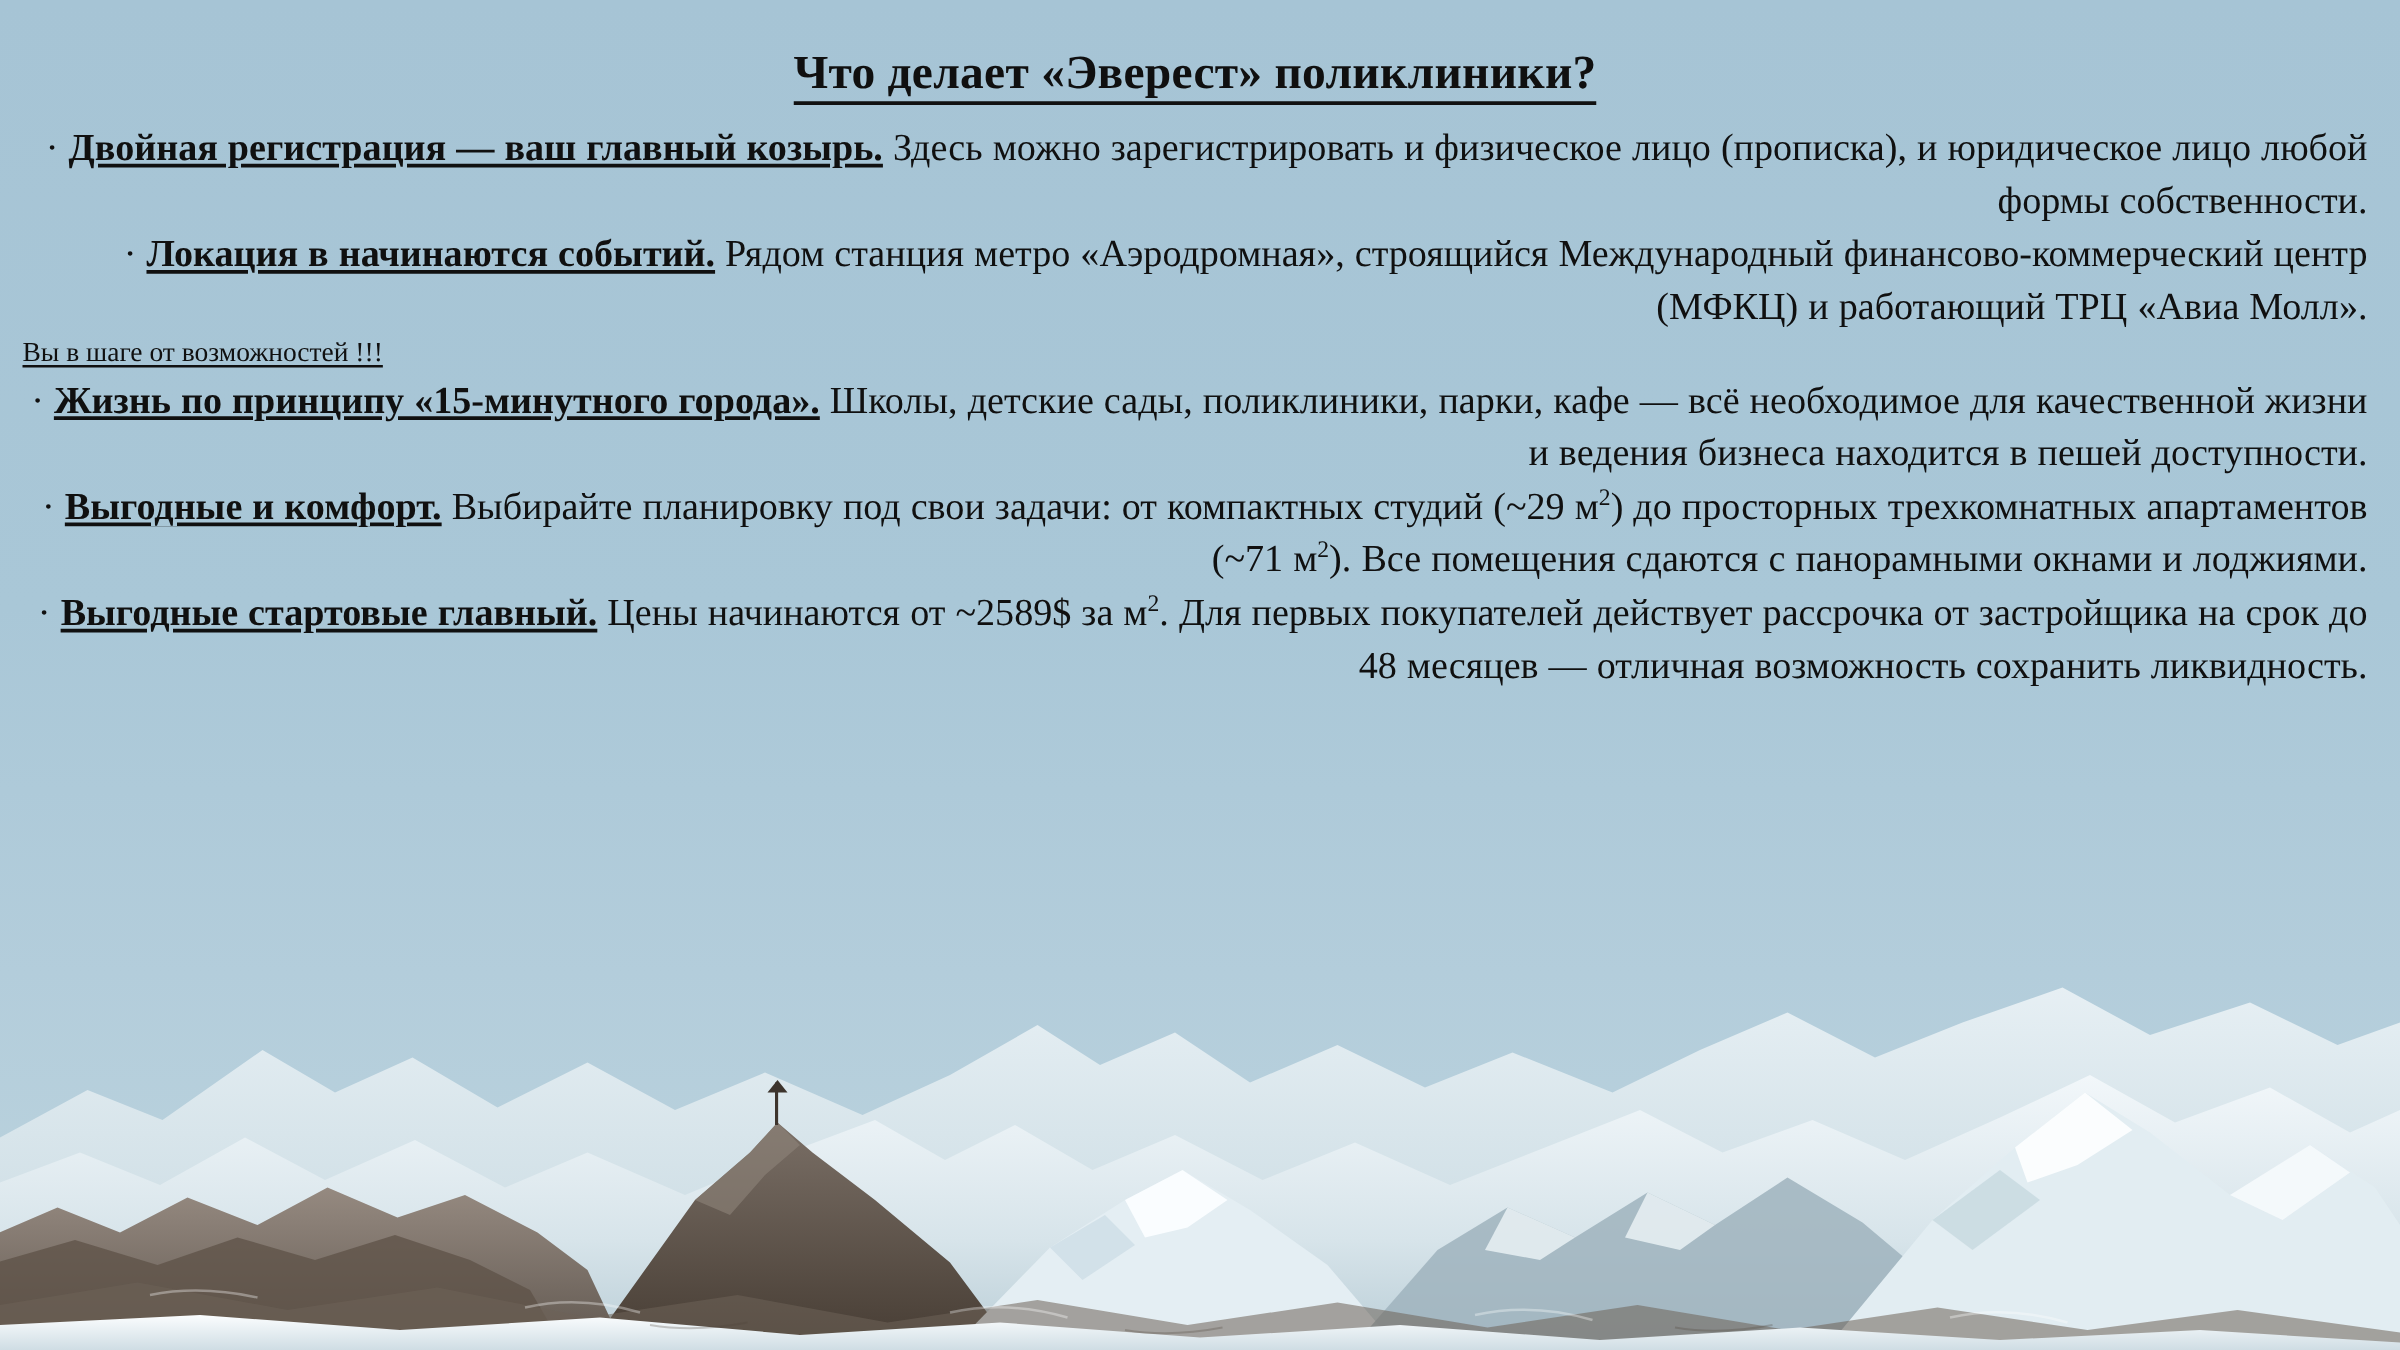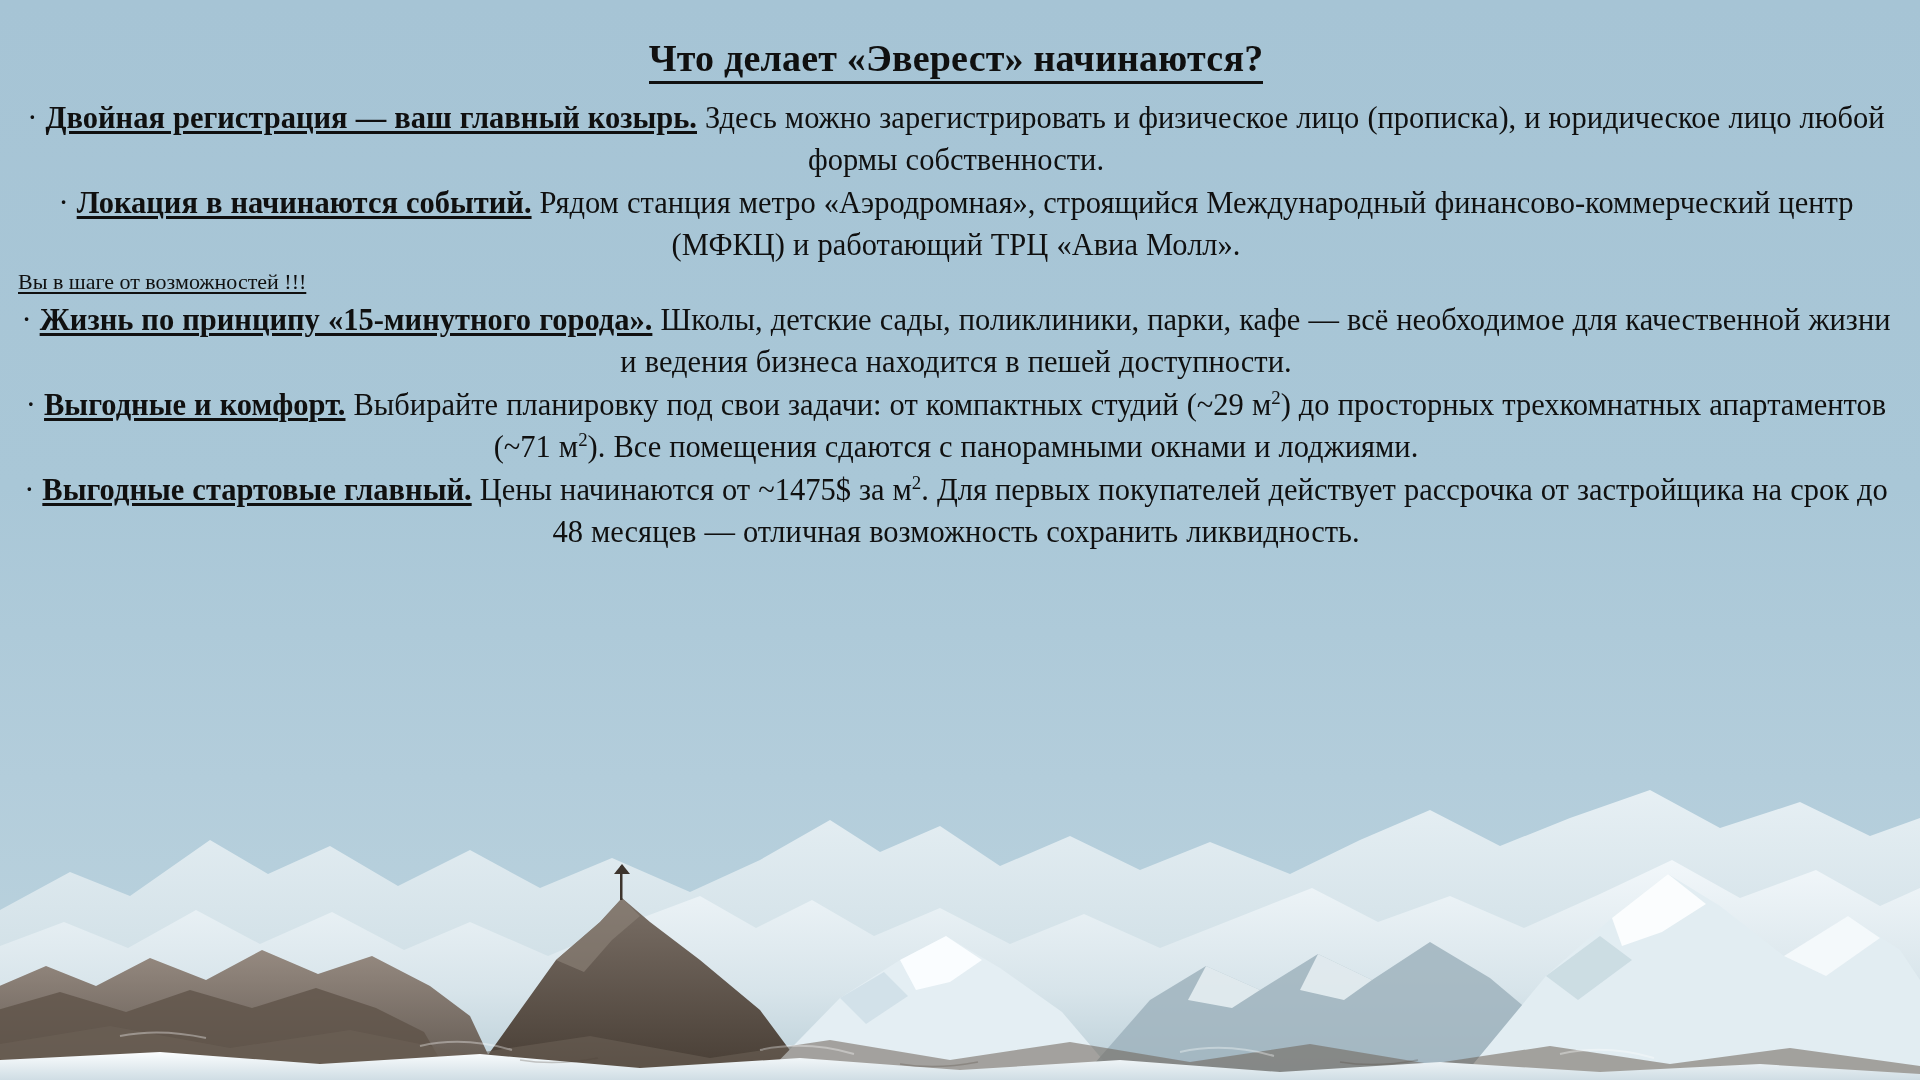--- a/index.html
+++ b/index.html
@@ -53,21 +53,21 @@
   #page-title .tx {
     border-bottom:3px solid #111;
     padding-bottom:2px;
   }
 
   .bullet {
     font-size:30.5px;
     line-height:1.38;
     text-indent:0;
     margin:0 0 1px 0;
-    text-align:center;
+    text-align:right;
     word-spacing:.4px;
   }
   .bullet .marker { font-weight:normal; }
 
   .lead {
     font-weight:bold;
     text-decoration:underline;
     text-decoration-thickness:2.5px;
     text-underline-offset:3px;
   }
@@ -158,21 +158,21 @@
       <path d="M520,400 q36,6 78,-2"></path>
       <path d="M900,404 q36,6 78,-2"></path>
       <path d="M1340,402 q36,6 78,-2"></path>
     </g>
   </svg>
 </div>
 
 <div id="content">
 
   <h1 id="page-title">
-    <span class="tx">Что делает «Эверест» начинаются?</span>
+    <span class="tx">Что делает «Эверест» поликлиники?</span>
   </h1>
 
   <p class="bullet">
     <span class="marker">·</span>
     <span class="lead">Двойная регистрация — ваш главный козырь.</span><span> Здесь можно зарегистрировать и физическое лицо (прописка), и юридическое лицо любой формы собственности.</span>
   </p>
 
   <p class="bullet">
     <span class="marker">·</span>
     <span class="lead">Локация в начинаются событий.</span><span> Рядом станция метро «Аэродромная», строящийся Международный финансово-коммерческий центр (МФКЦ) и работающий ТРЦ «Авиа Молл».</span>
@@ -187,16 +187,16 @@
     <span class="lead">Жизнь по принципу «15-минутного города».</span><span> Школы, детские сады, поликлиники, парки, кафе — всё необходимое для качественной жизни и ведения бизнеса находится в пешей доступности.</span>
   </p>
 
   <p class="bullet">
     <span class="marker">·</span>
     <span class="lead">Выгодные и комфорт.</span><span> Выбирайте планировку под свои задачи: от компактных студий (~29 м</span><sup>2</sup><span>) до просторных трехкомнатных апартаментов (~71 м</span><sup>2</sup><span>). Все помещения сдаются с панорамными окнами и лоджиями.</span>
   </p>
 
   <p class="bullet">
     <span class="marker">·</span>
-    <span class="lead">Выгодные стартовые главный.</span><span> Цены начинаются от ~1475$ за м</span><sup>2</sup><span>. Для первых покупателей действует рассрочка от застройщика на срок до 48 месяцев — отличная возможность сохранить ликвидность.</span>
+    <span class="lead">Выгодные стартовые главный.</span><span> Цены начинаются от ~2589$ за м</span><sup>2</sup><span>. Для первых покупателей действует рассрочка от застройщика на срок до 48 месяцев — отличная возможность сохранить ликвидность.</span>
   </p>
 
 </div>
 
 </body></html>

